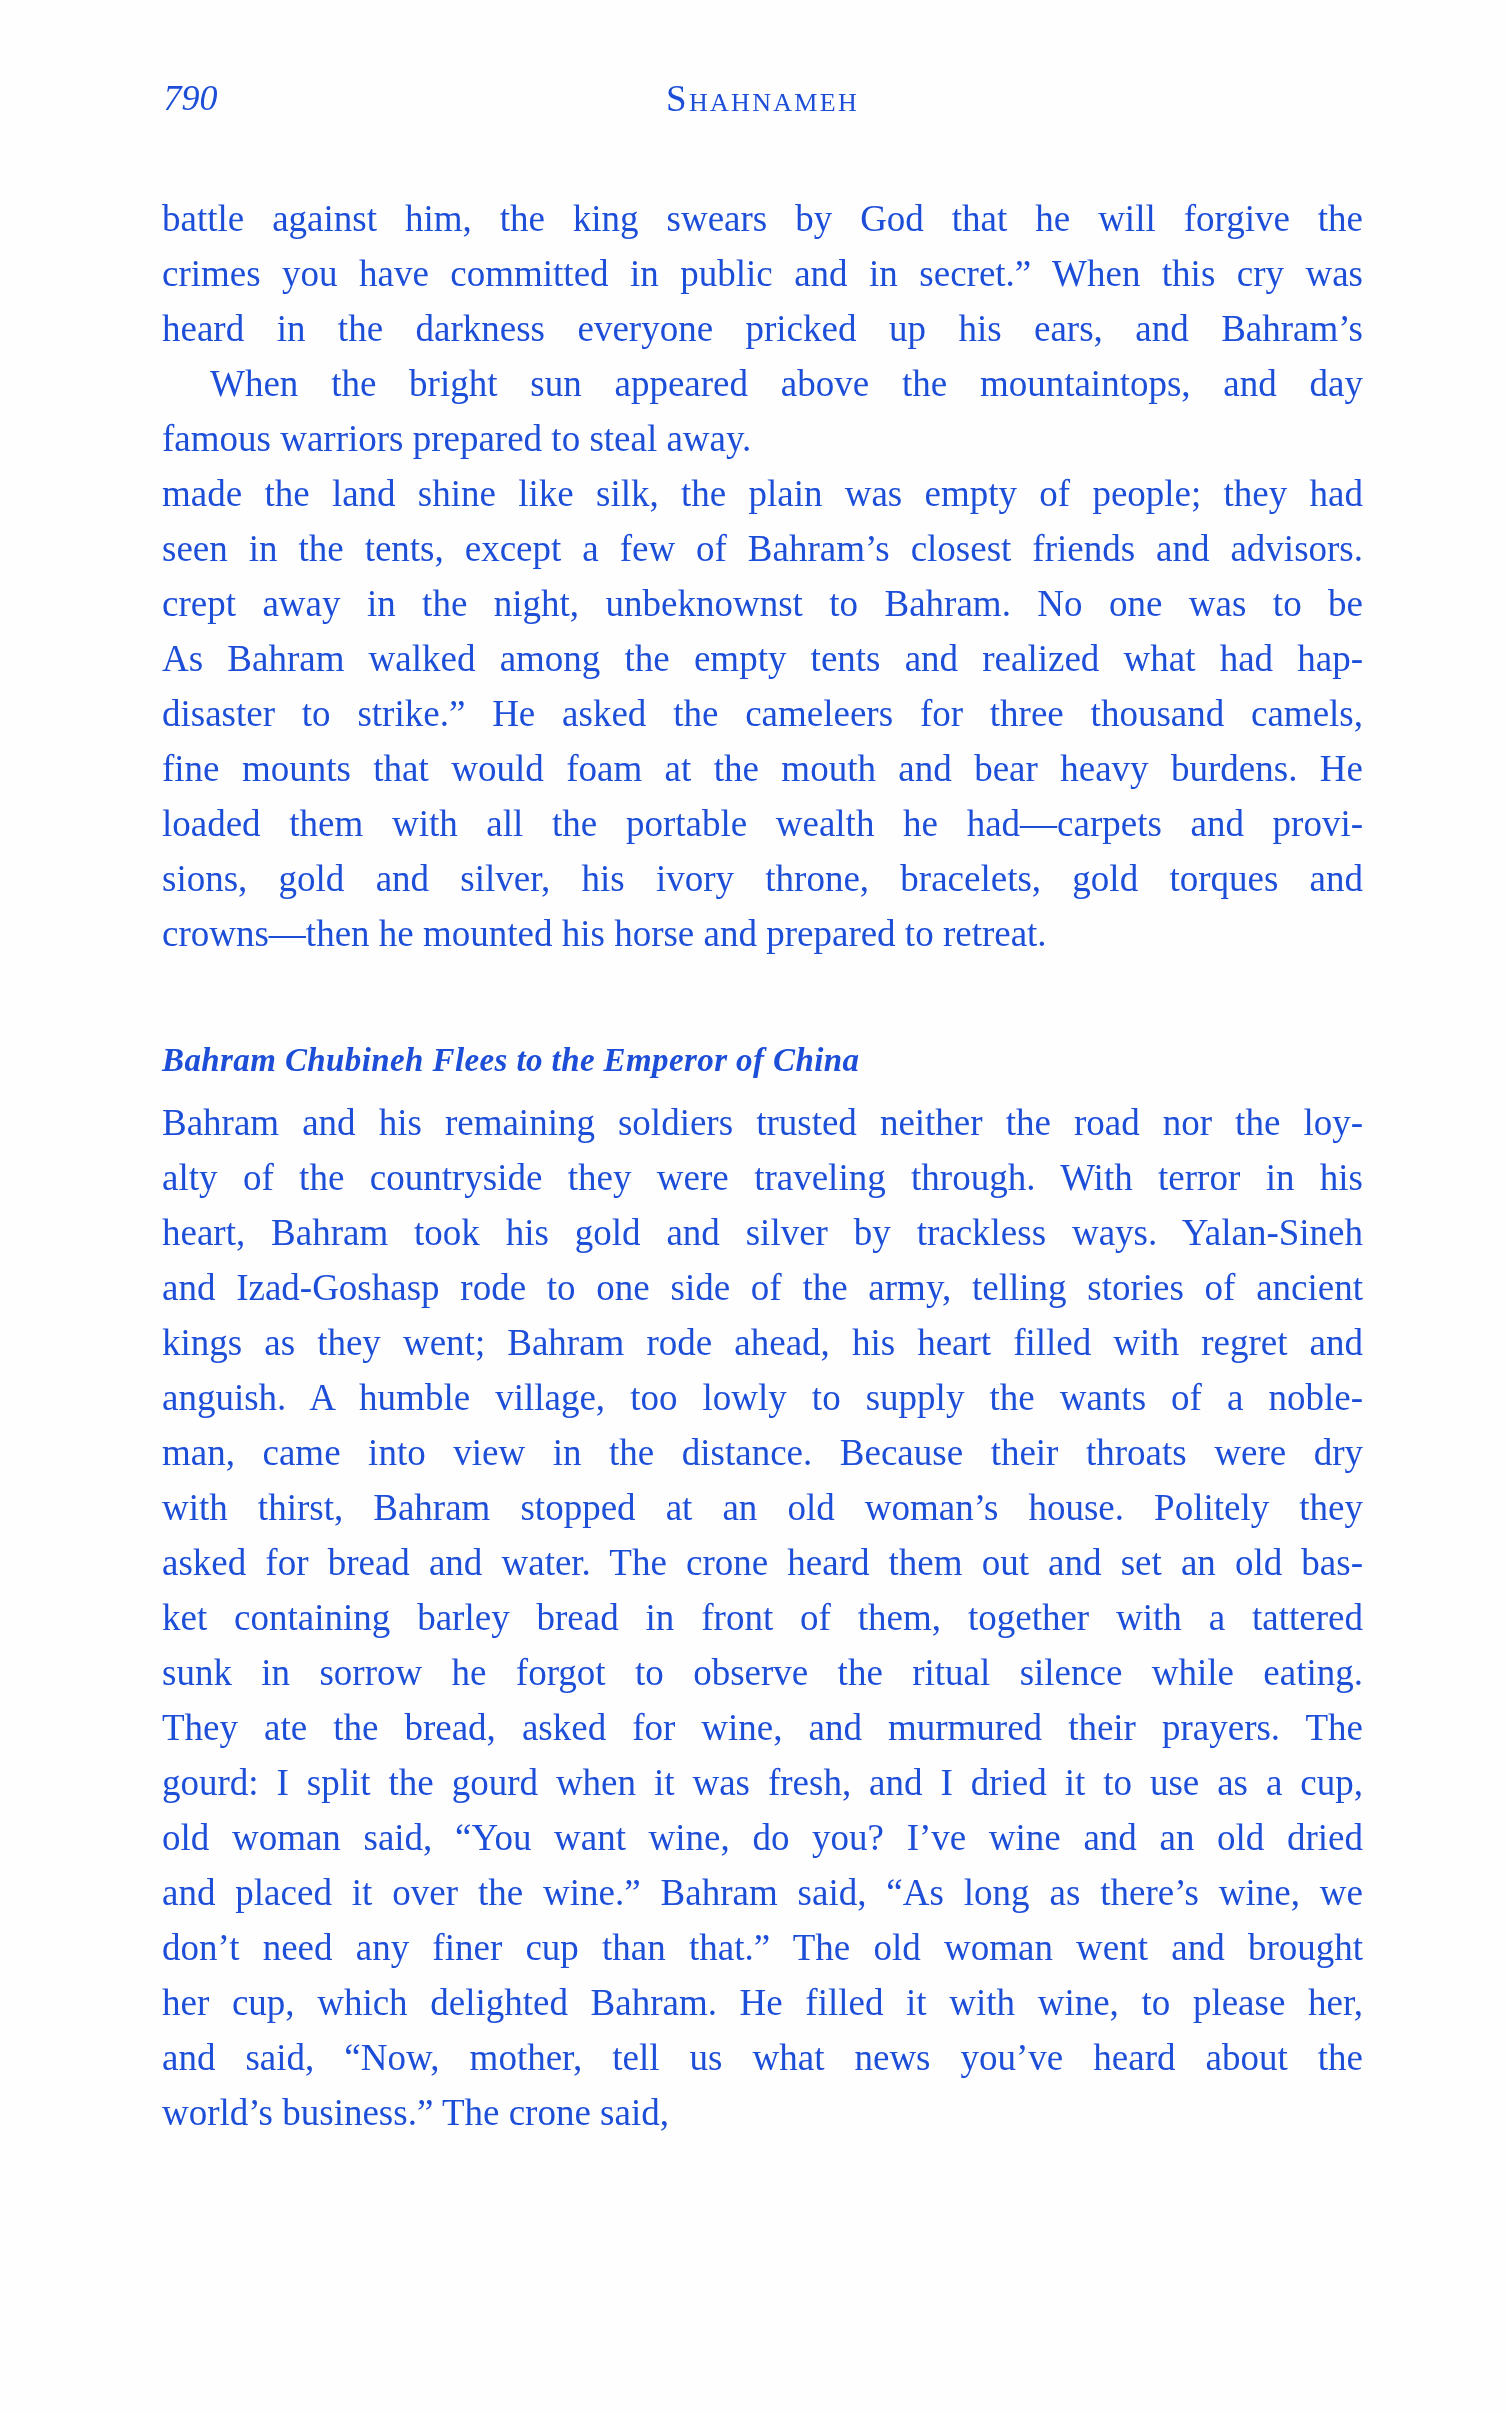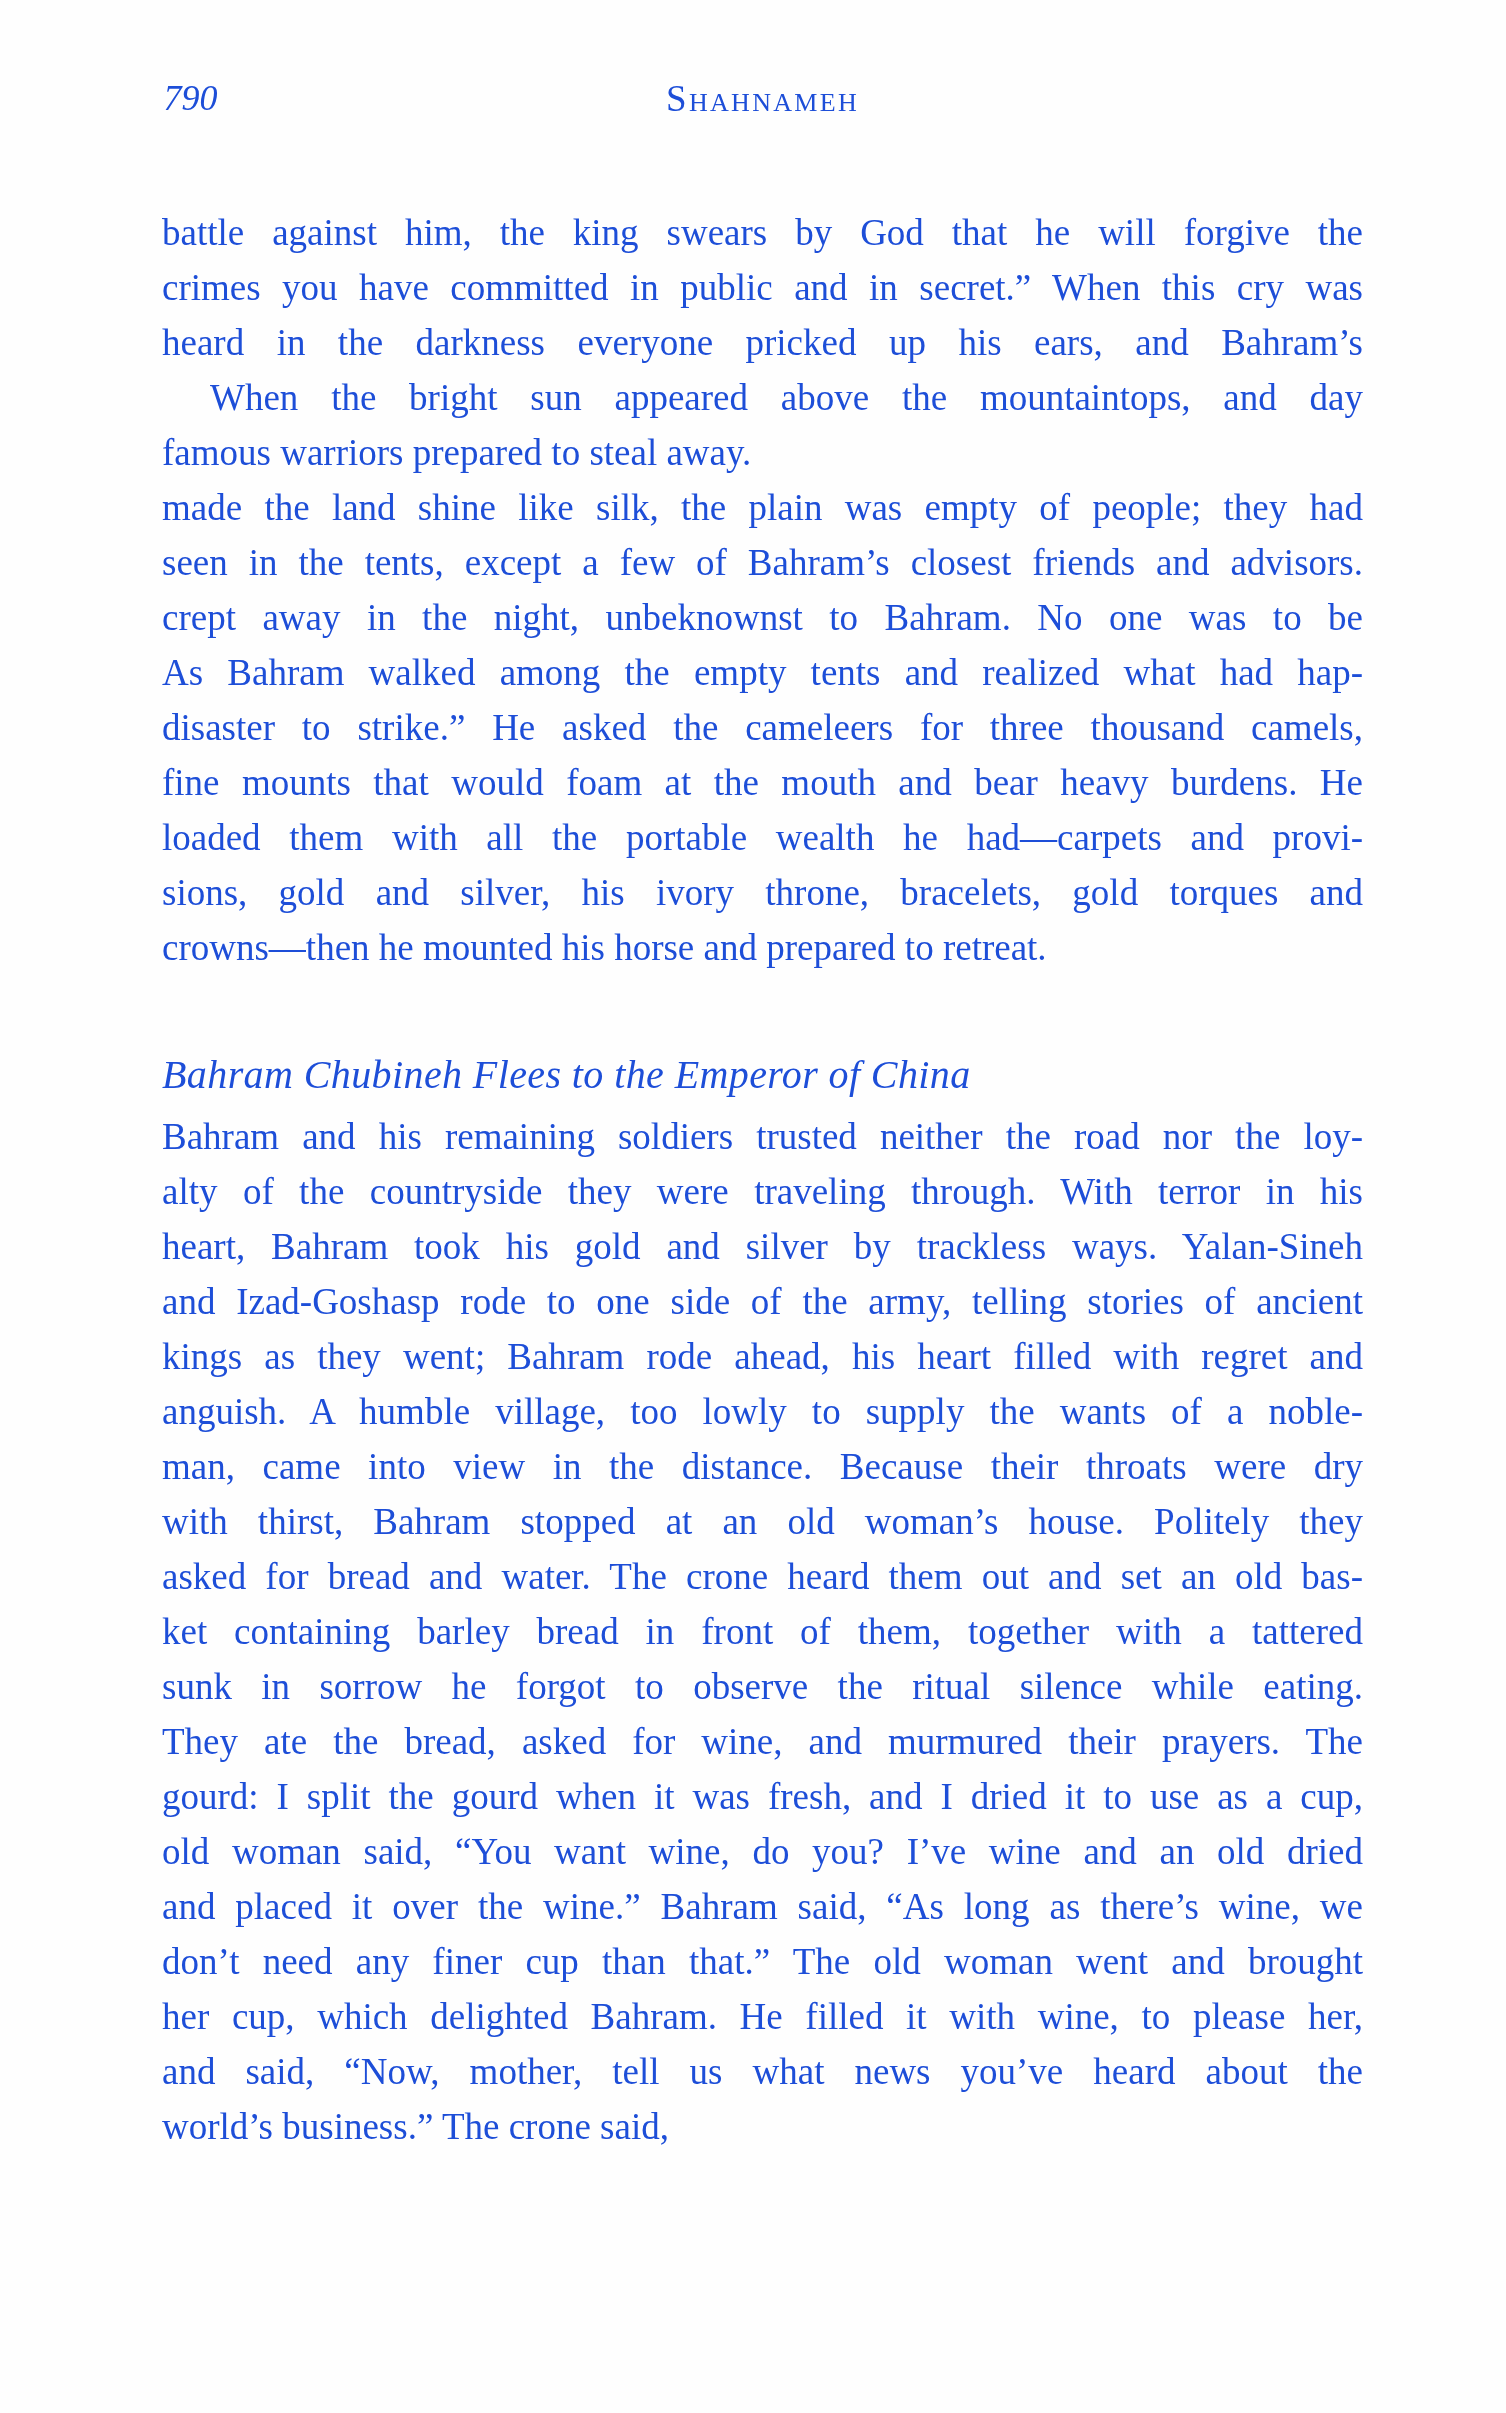--- a/index.html
+++ b/index.html
@@ -30,36 +30,36 @@
   }
   .running-title {
     display: inline-block;
     font-variant: small-caps;
     font-size: 37px;
     line-height: 41px;
     letter-spacing: 2.3px;
   }
   .text-block {
     position: absolute;
-    top: 205px;
+    top: 191px;
     left: 162px;
     width: 1201px;
     font-size: 37px;
     line-height: 55px;
   }
   .paragraph { margin: 0; }
   .line {
     text-align: justify;
     text-align-last: justify;
   }
   .line.last { text-align-last: left; }
   .line.indent { padding-left: 48px; }
   .section-heading {
-    font-size: 40px;
-    font-weight: normal;
+    font-size: 33px;
+    font-weight: bold;
     font-style: italic;
     line-height: 55px;
     margin: 72px 0 7px 0;
     letter-spacing: 0.4px;
   }
 </style>
 </head>
 <body>
 
 <div class="page">

